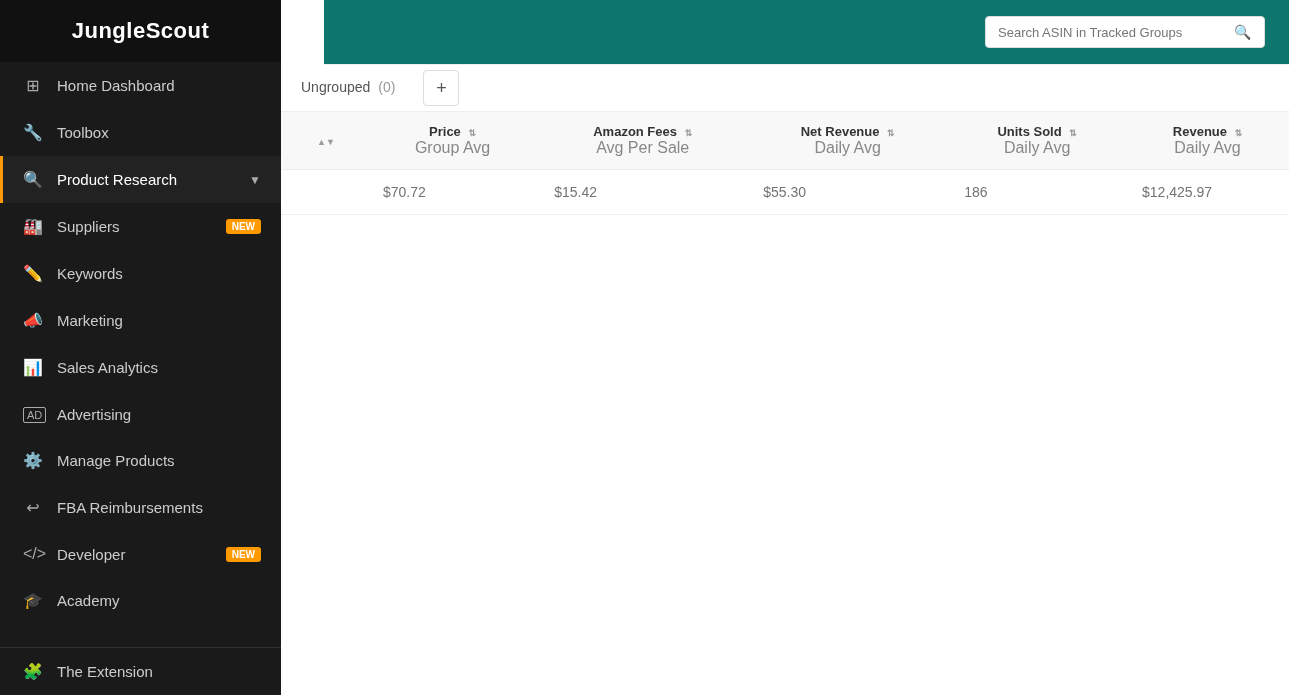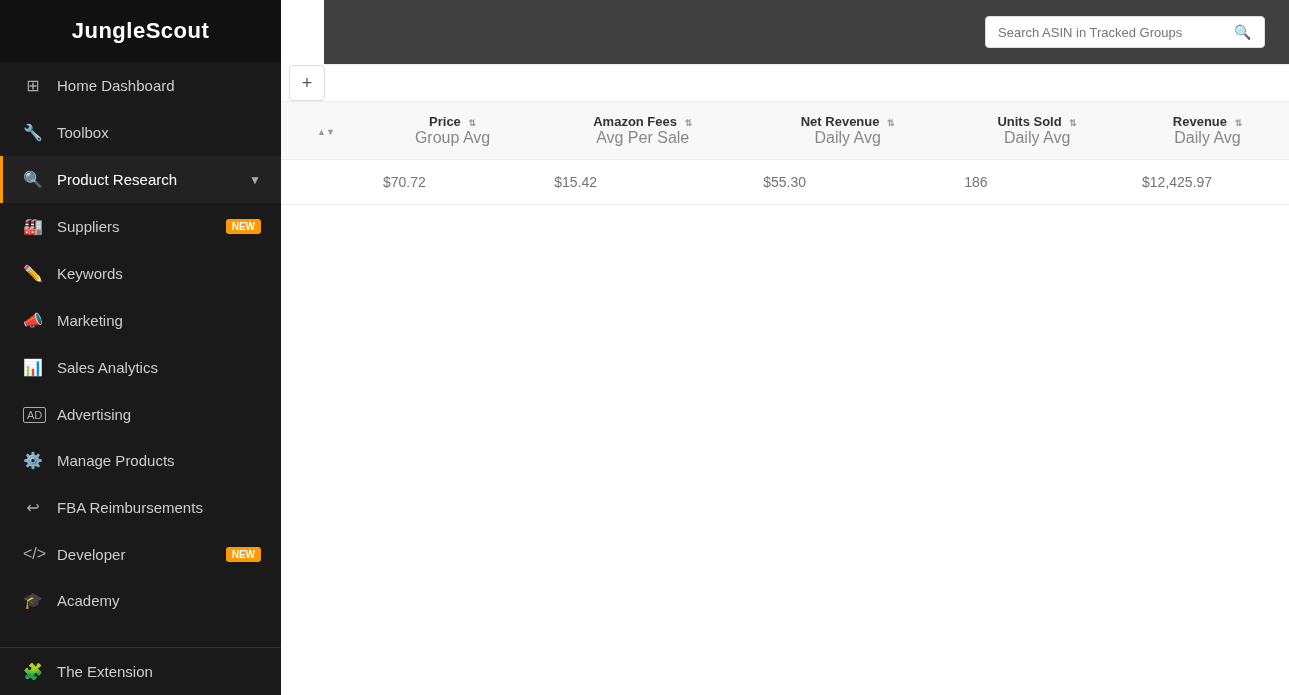--- a/index.html
+++ b/index.html
@@ -72,21 +72,21 @@
       display: flex;
       flex-direction: column;
       overflow: hidden;
     }
     .main-header {
       display: flex;
       align-items: flex-end;
       justify-content: flex-end;
       padding: 16px 24px;
       border-bottom: 1px solid #eee;
-      background: #404040;
+      background: #0f766e;
       min-height: 60px;
       margin-left: 43px;
     }
     .search-box {
       display: flex;
       align-items: center;
       border: 1px solid #ddd;
       border-radius: 4px;
       padding: 7px 12px;
       gap: 8px;
@@ -272,20 +272,25 @@
 
   <div class="main-header">
     <div class="search-box">
       <input type="text" placeholder="Search ASIN in Tracked Groups" style="">
       <span class="search-icon">🔍</span>
     </div>
   </div>
 
   <div class="tabs-row">
 
+    <div class="tab">
+    <span>Ungrouped</span>
+    <span class="count">(0)</span>
+
+  </div>
       <div class="tab-add">+</div>
   </div>
 
   <div class="table-area">
     <table>
       <thead>
         <tr>
           <th>
             <span class="sort-arrows">▲▼</span>
           </th>

